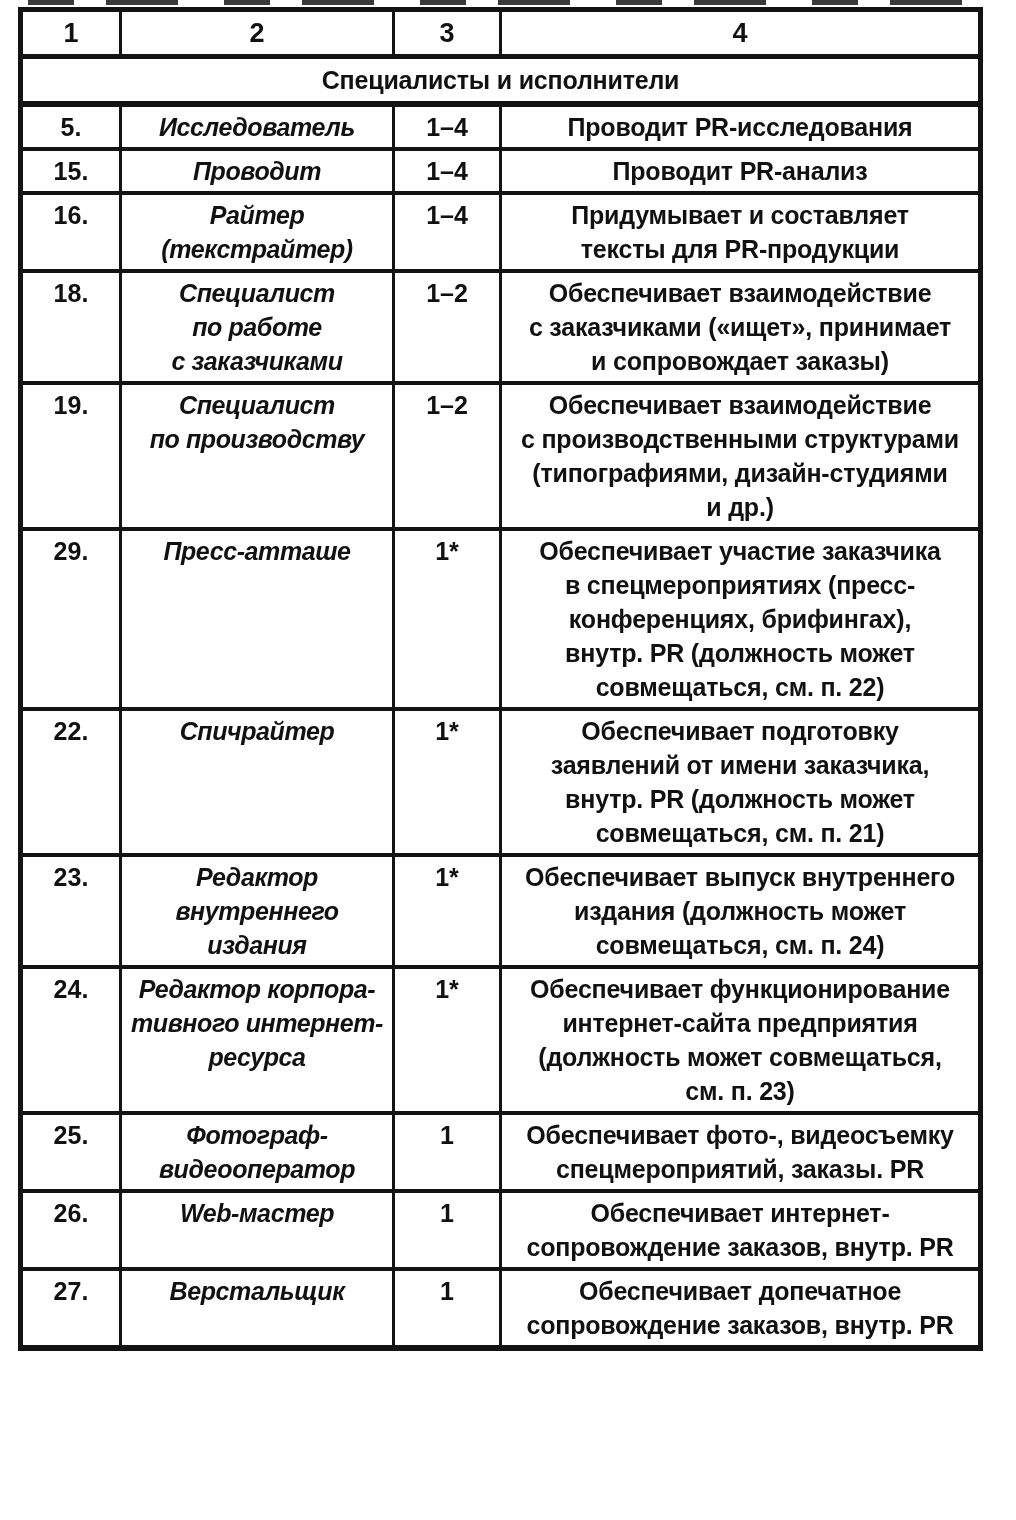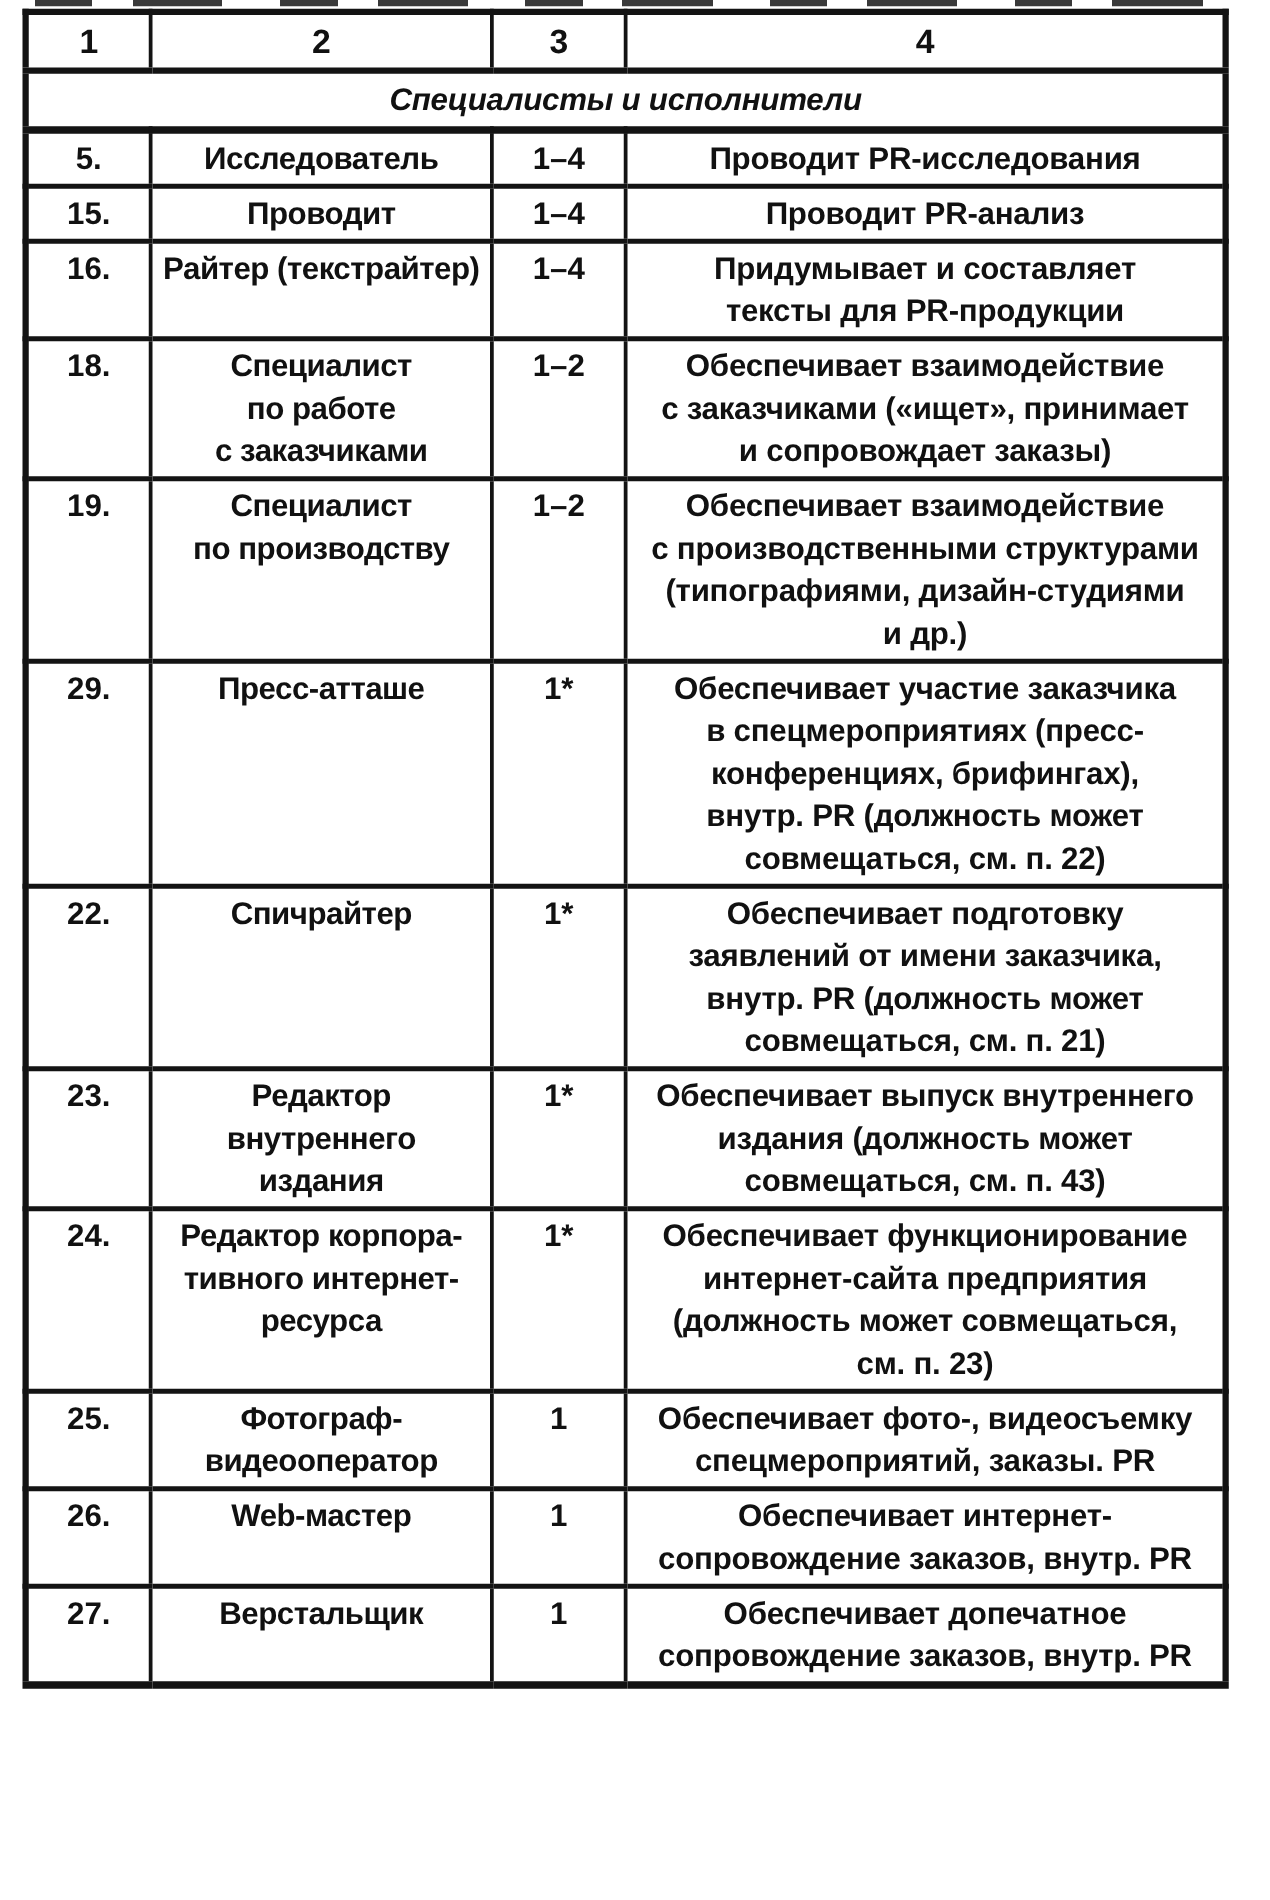--- a/index.html
+++ b/index.html
@@ -49,27 +49,26 @@
     line-height: 34px;
     letter-spacing: -0.2px;
     white-space: pre-line;
   }
   .colnum-row td {
     font-size: 27px;
     border-bottom-width: 5px;
     padding: 4px 0;
   }
   .section-row td {
-    font-style: italic;
     border-bottom-width: 6px;
     padding: 4px 0;
   }
   .data-row td.num   { letter-spacing: 0; }
   .data-row td.count { letter-spacing: 0; }
-  .data-row td.title { padding-left: 1px; padding-right: 1px; letter-spacing: -0.4px; }
+  .data-row td.title { padding-left: 1px; padding-right: 1px; letter-spacing: -0.4px; font-style: italic; }
   .data-row:last-child td { border-bottom-width: 6px; }
 </style>
 </head>
 <body>
 
 <div class="page">
 
   <div class="scan-artifact-top"></div>
 
   <table class="spec-table">
@@ -158,21 +157,21 @@
     </tr>
 
     <tr class="data-row">
       <td class="num">23.</td>
       <td class="title">Редактор
 внутреннего
 издания</td>
       <td class="count">1*</td>
       <td class="desc">Обеспечивает выпуск внутреннего
 издания (должность может
-совмещаться, см. п. 43)</td>
+совмещаться, см. п. 24)</td>
     </tr>
 
     <tr class="data-row">
       <td class="num">24.</td>
       <td class="title">Редактор корпора-
 тивного интернет-
 ресурса</td>
       <td class="count">1*</td>
       <td class="desc">Обеспечивает функционирование
 интернет-сайта предприятия

